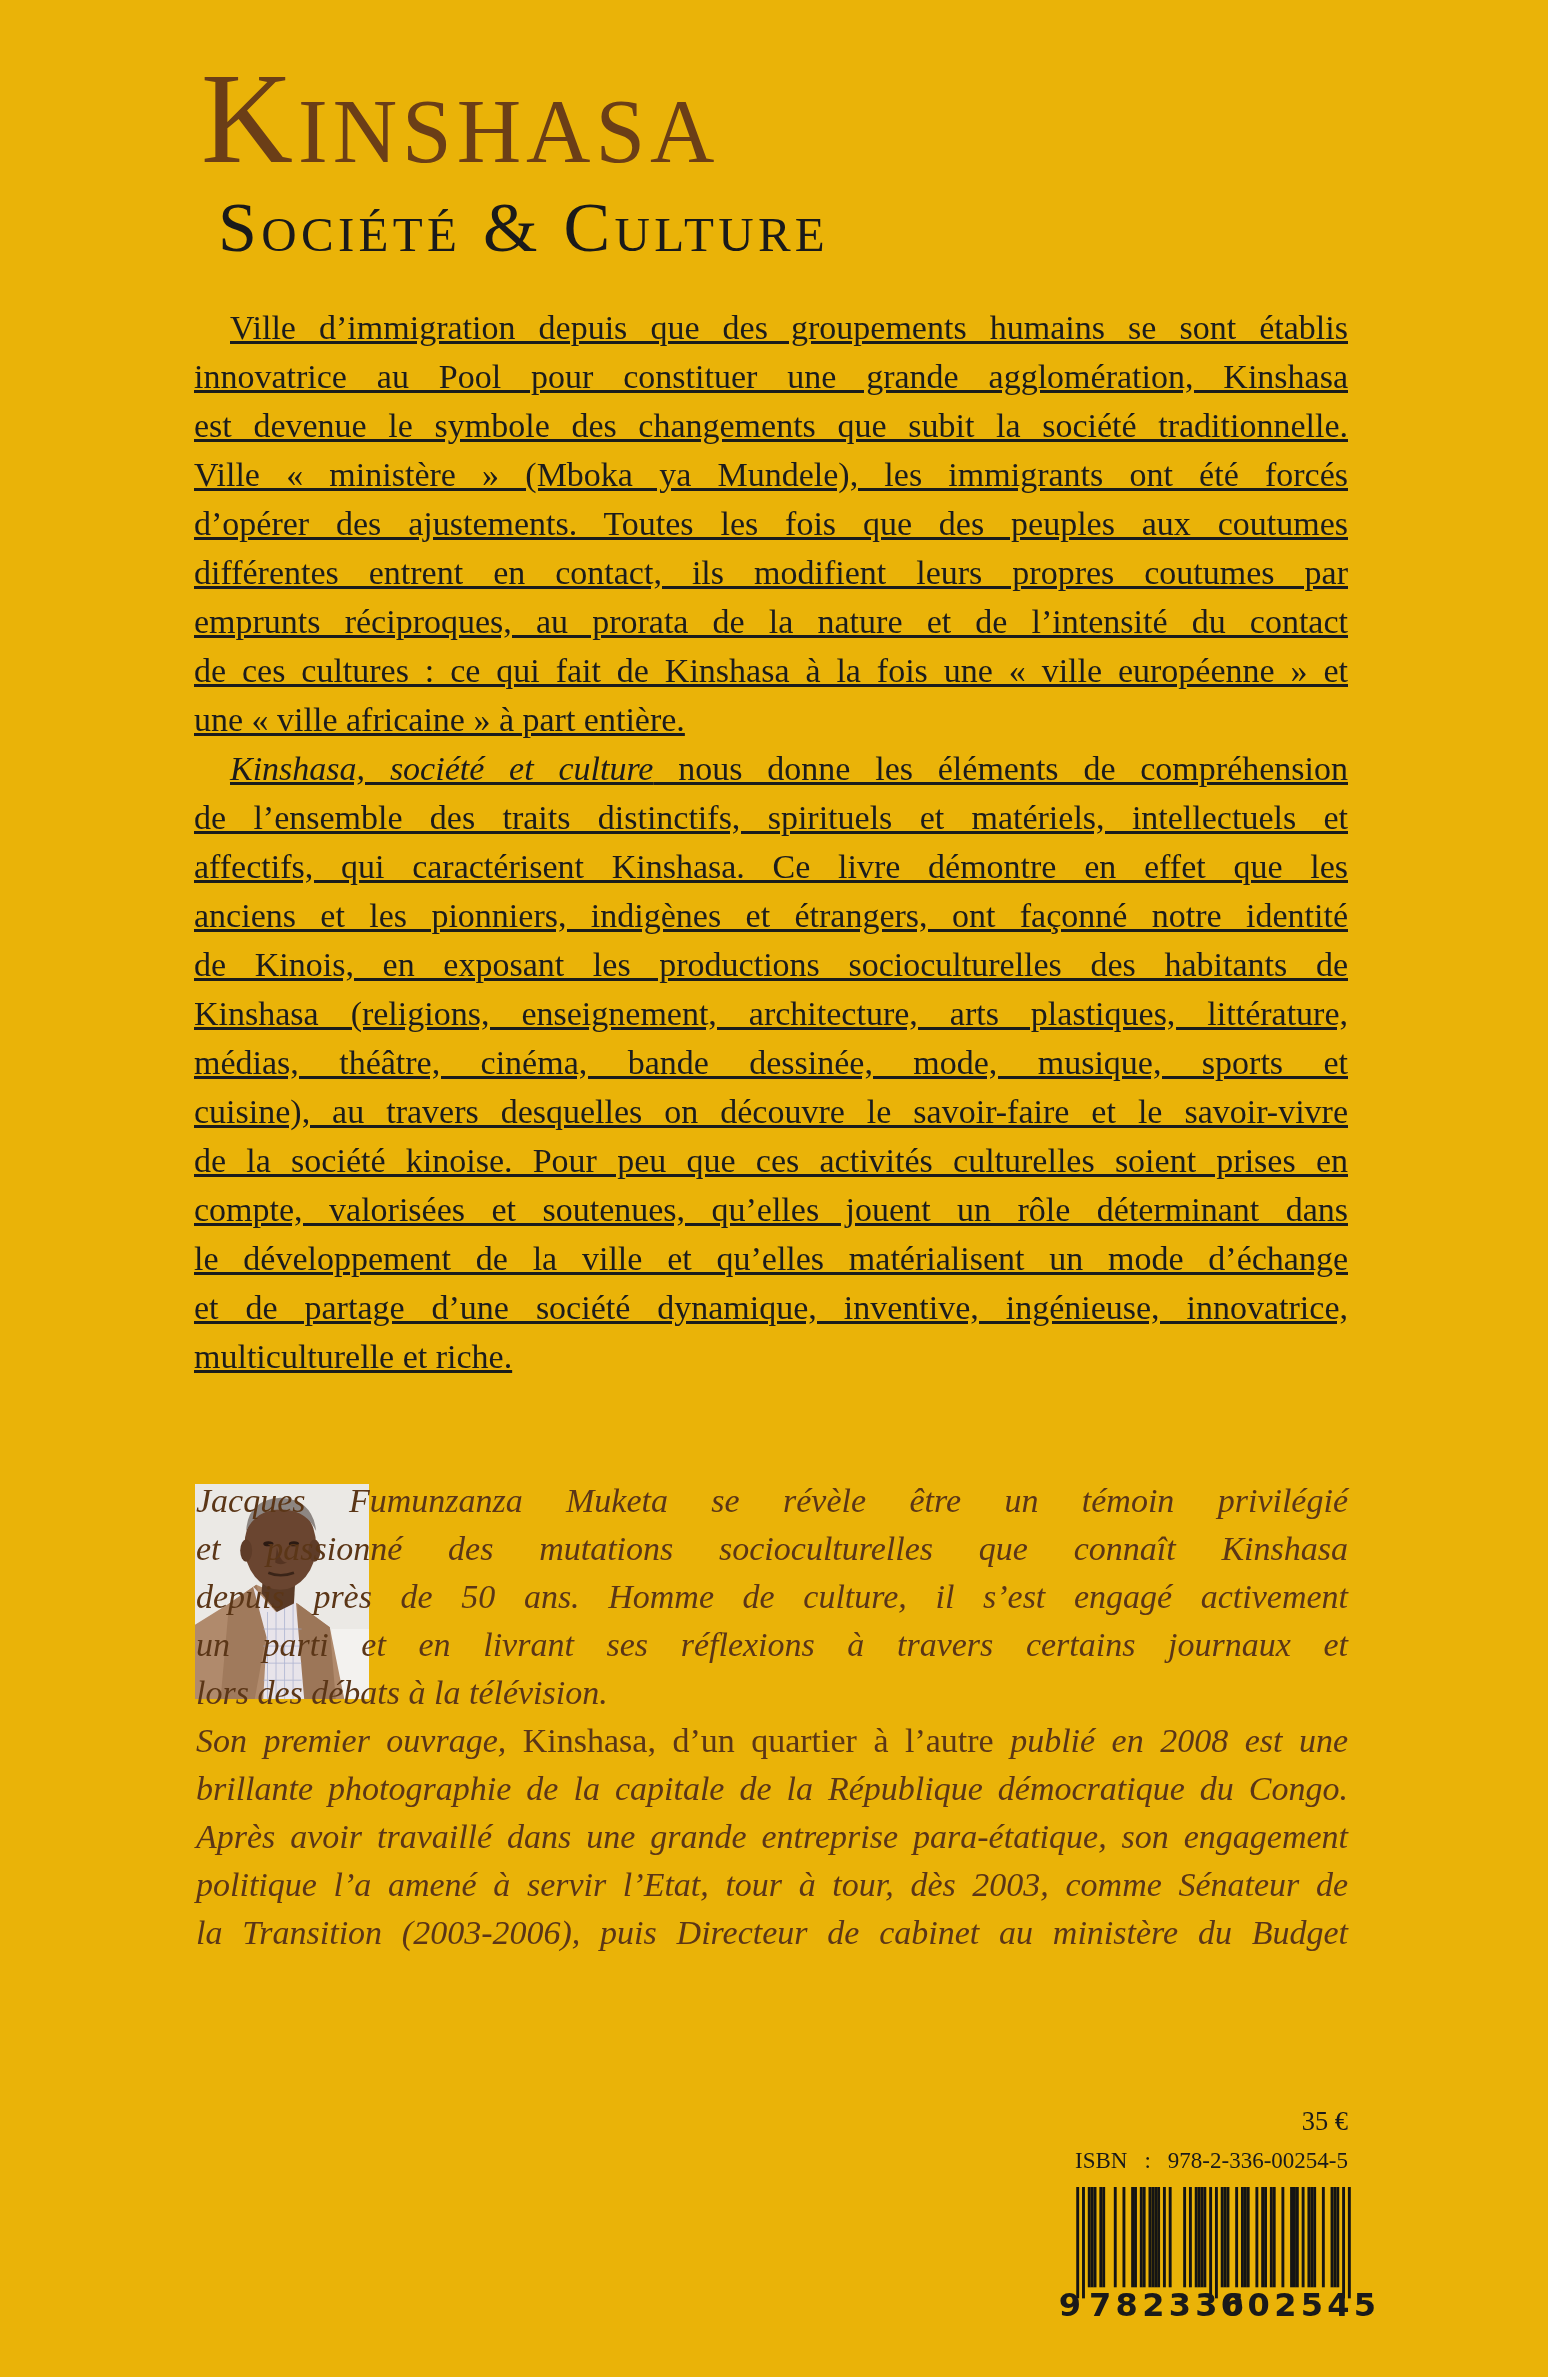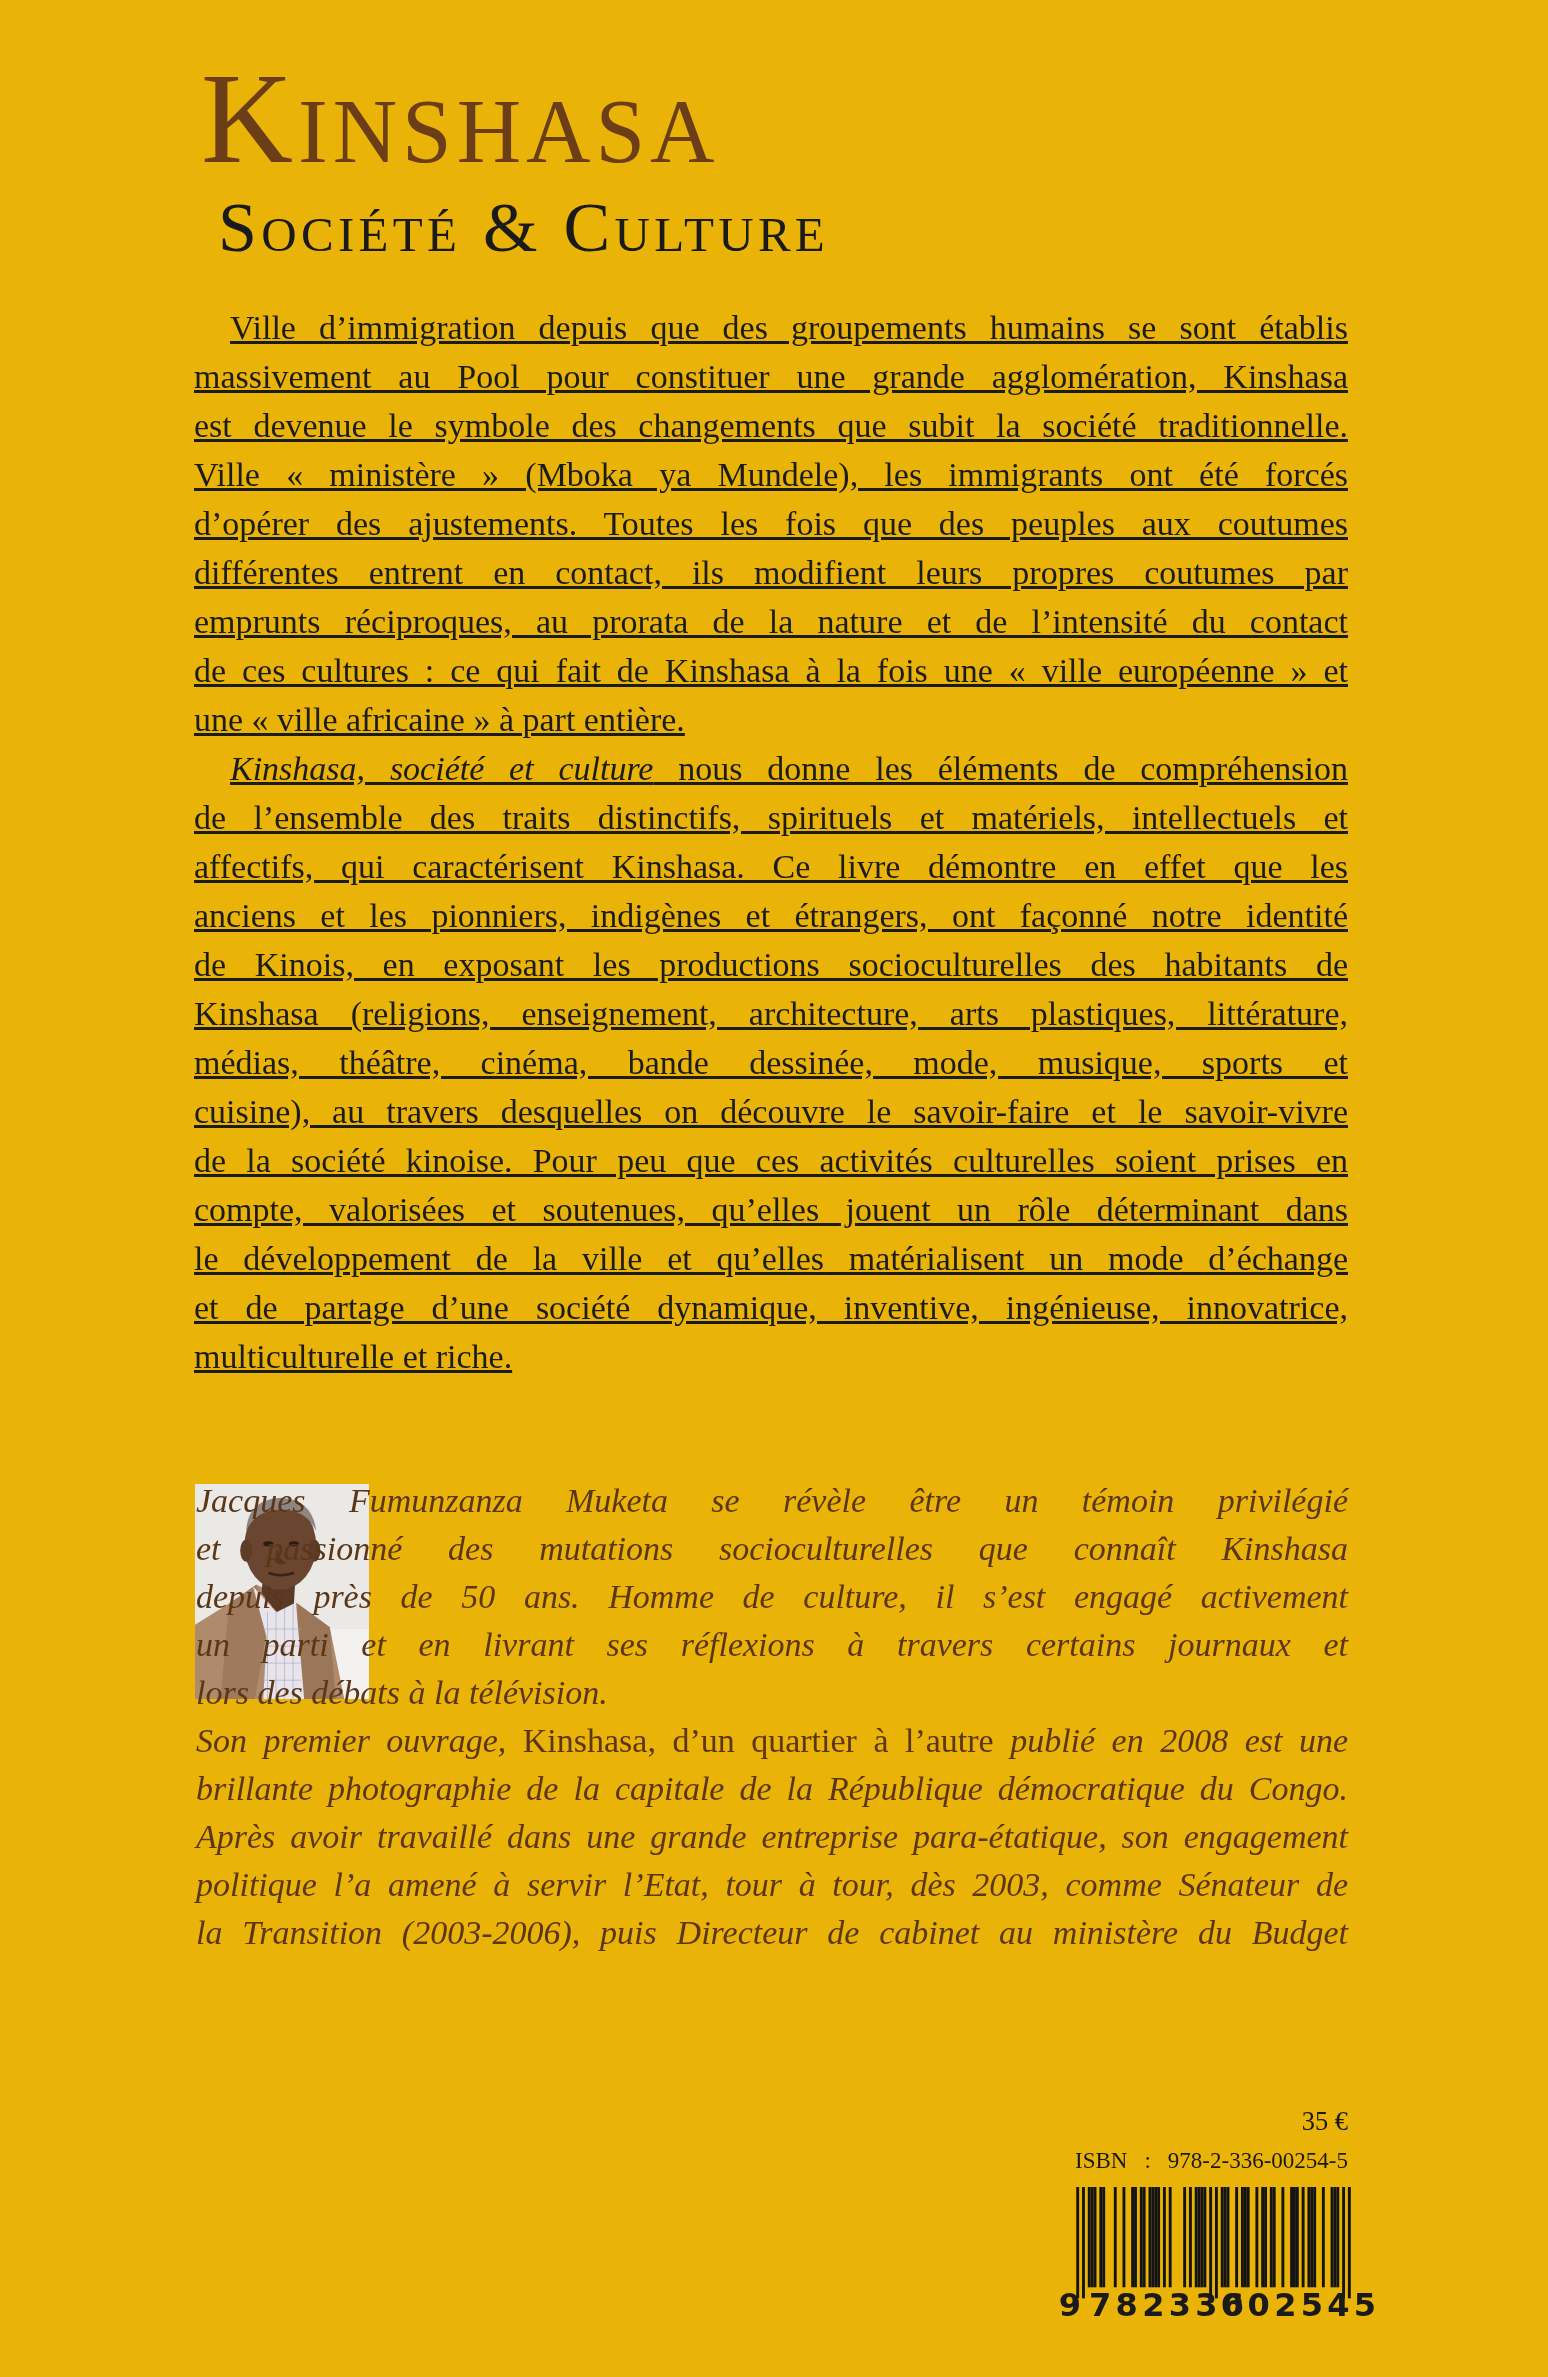--- a/index.html
+++ b/index.html
@@ -74,21 +74,21 @@
 <body>
 
 <div class="page">
 
   <div class="title">Kinshasa</div>
   <div class="subtitle">Société &amp; Culture</div>
 
   <div class="body-text">
     <p>
       <span class="line first">Ville d’immigration depuis que des groupements humains se sont établis</span>
-      <span class="line">massivement au Pool pour constituer une grande agglomération, Kinshasa</span>
+      <span class="line">innovatrice au Pool pour constituer une grande agglomération, Kinshasa</span>
       <span class="line">est devenue le symbole des changements que subit la société traditionnelle.</span>
       <span class="line">Ville « ministère » (Mboka ya Mundele), les immigrants ont été forcés</span>
       <span class="line">d’opérer des ajustements. Toutes les fois que des peuples aux coutumes</span>
       <span class="line">différentes entrent en contact, ils modifient leurs propres coutumes par</span>
       <span class="line">emprunts réciproques, au prorata de la nature et de l’intensité du contact</span>
       <span class="line">de ces cultures : ce qui fait de Kinshasa à la fois une « ville européenne » et</span>
       <span class="line last">une « ville africaine » à  part entière.</span>
     </p>
     <p>
       <span class="line first"><span class="it">Kinshasa, société et culture</span><span> nous donne les éléments de compréhension</span></span>

